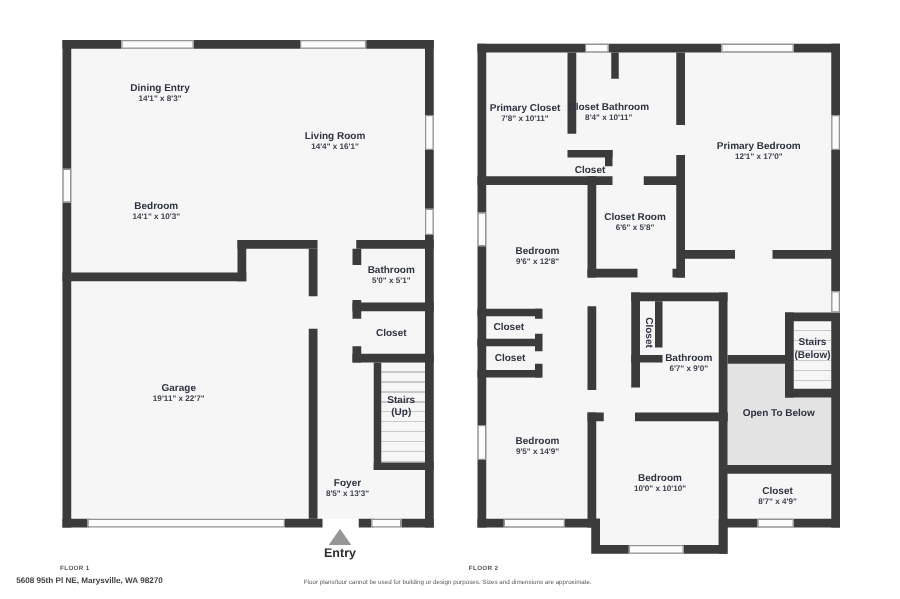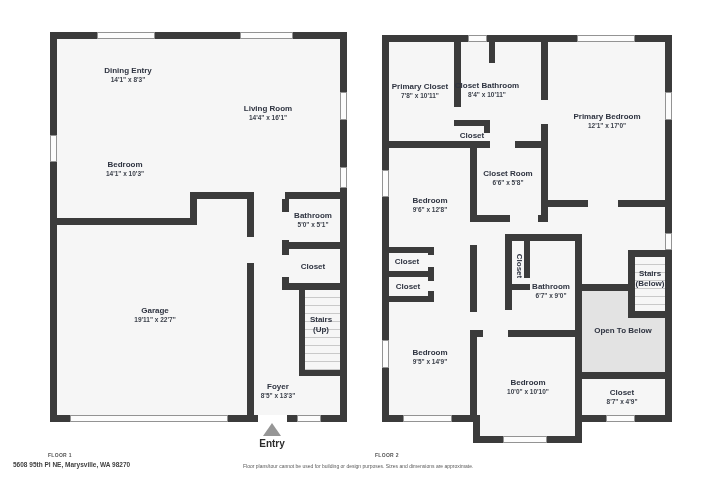--- a/index.html
+++ b/index.html
@@ -48,21 +48,21 @@
     <div class="rn">Bathroom</div>
     <div class="rd">5'0" x 5'1"</div>
   </div>
   <div class="lbl" style="left:313px;top:267px">
     <div class="rn">Closet</div>
   </div>
   <div class="lbl" style="left:321px;top:325px">
     <div class="rn">Stairs</div>
     <div class="rn">(Up)</div>
   </div>
-  <div class="lbl" style="left:155px;top:315px">
+  <div class="lbl" style="left:143px;top:315px">
     <div class="rn">Garage</div>
     <div class="rd">19'11" x 22'7"</div>
   </div>
   <div class="lbl" style="left:278px;top:391px">
     <div class="rn">Foyer</div>
     <div class="rd">8'5" x 13'3"</div>
   </div>
   <div class="entry-tri"></div>
   <div class="entry-lbl">Entry</div>
 

